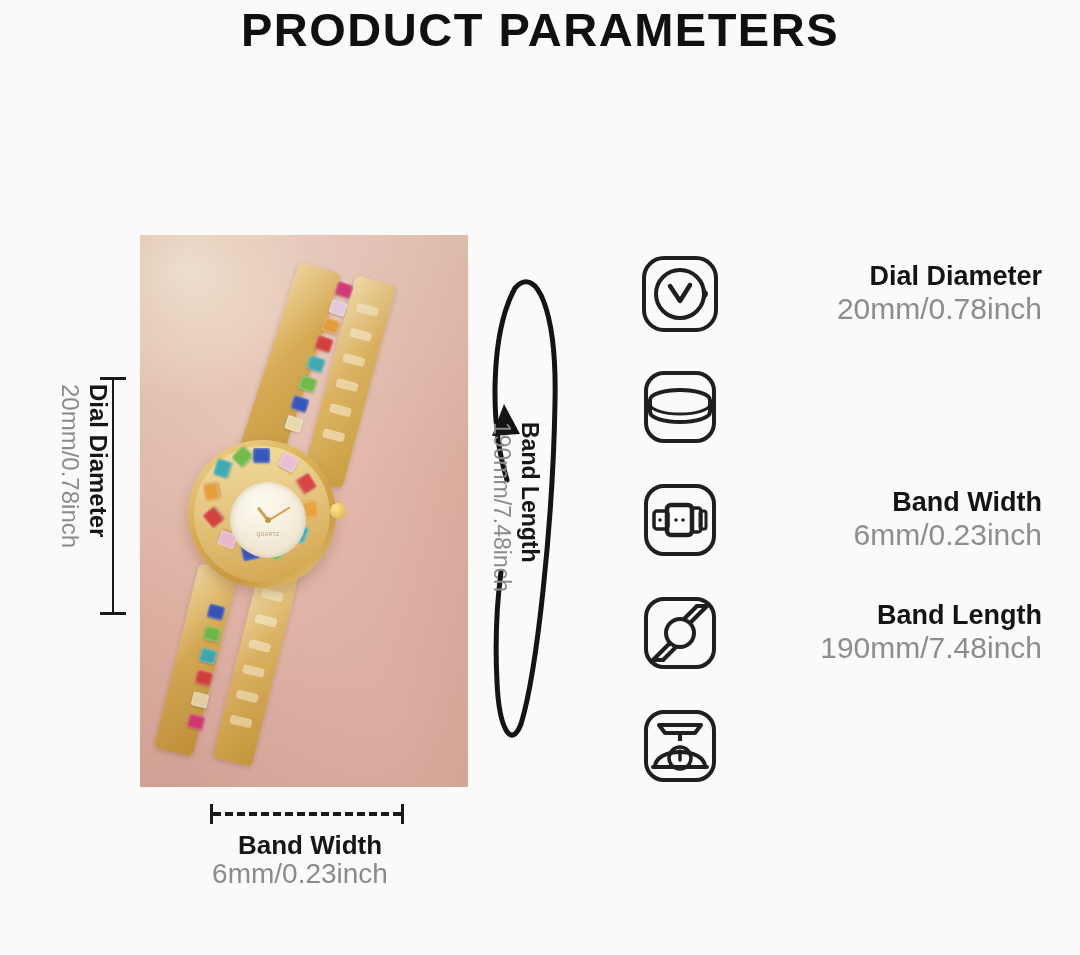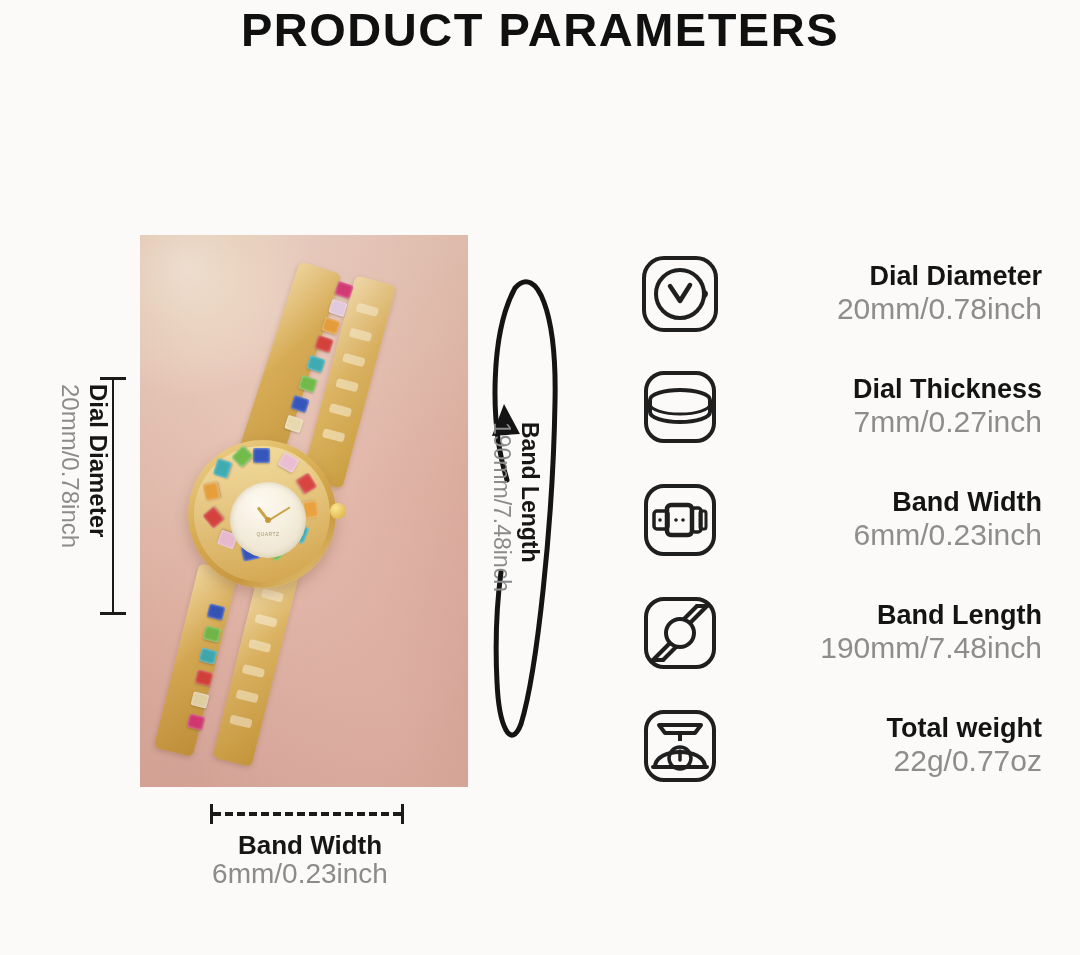--- a/index.html
+++ b/index.html
@@ -474,24 +474,20 @@
 
   <div class="spec-row">
     <div class="spec-icon">
       <svg width="86" height="86" viewBox="0 0 86 86">
         <rect x="9" y="9" width="68" height="68" rx="18" ry="18" fill="none" stroke="#1f1f1f" stroke-width="4"></rect>
         <ellipse cx="43" cy="36" rx="30" ry="10" fill="#fbfaf8" stroke="#1f1f1f" stroke-width="4"></ellipse>
         <path d="M13 36 L13 48 A30 10 0 0 0 73 48 L73 36" fill="#fbfaf8" stroke="#1f1f1f" stroke-width="4" stroke-linejoin="round"></path>
         <path d="M13 40 A30 10 0 0 0 73 40" fill="none" stroke="#1f1f1f" stroke-width="3"></path>
       </svg>
     </div>
-    <div class="spec-text">
-      <span class="spec-label">Dial Thickness</span>
-      <span class="spec-value">7mm/0.27inch</span>
-    </div>
   </div>
 
   <div class="spec-row">
     <div class="spec-icon">
       <svg width="86" height="86" viewBox="0 0 86 86">
         <rect x="9" y="9" width="68" height="68" rx="18" ry="18" fill="none" stroke="#1f1f1f" stroke-width="4"></rect>
         <rect x="17" y="34" width="14" height="18" rx="3" fill="none" stroke="#1f1f1f" stroke-width="3.5"></rect>
         <rect x="30" y="28" width="25" height="30" rx="4" fill="none" stroke="#1f1f1f" stroke-width="4.5"></rect>
         <rect x="55" y="31" width="9" height="24" rx="3" fill="none" stroke="#1f1f1f" stroke-width="3.5"></rect>
         <rect x="63" y="34" width="6" height="18" rx="2" fill="none" stroke="#1f1f1f" stroke-width="3"></rect>
@@ -530,19 +526,15 @@
       <svg width="86" height="86" viewBox="0 0 86 86">
         <rect x="9" y="9" width="68" height="68" rx="18" ry="18" fill="none" stroke="#1f1f1f" stroke-width="4"></rect>
         <path d="M22 22 L64 22 L58 30 L28 30 Z" fill="none" stroke="#1f1f1f" stroke-width="4" stroke-linejoin="round"></path>
         <path d="M43 30 L43 38" stroke="#1f1f1f" stroke-width="4"></path>
         <path d="M18 64 C18 44, 68 44, 68 64 Z" fill="none" stroke="#1f1f1f" stroke-width="4" stroke-linejoin="round"></path>
         <path d="M16 64 L70 64" stroke="#1f1f1f" stroke-width="4" stroke-linecap="round"></path>
         <circle cx="43" cy="55" r="11" fill="none" stroke="#1f1f1f" stroke-width="3.5"></circle>
         <path d="M43 48 L43 57" stroke="#1f1f1f" stroke-width="3.5" stroke-linecap="round"></path>
       </svg>
     </div>
-    <div class="spec-text">
-      <span class="spec-label">Total weight</span>
-      <span class="spec-value">22g/0.77oz</span>
-    </div>
   </div>
 
 </div>
 
 </body></html>

